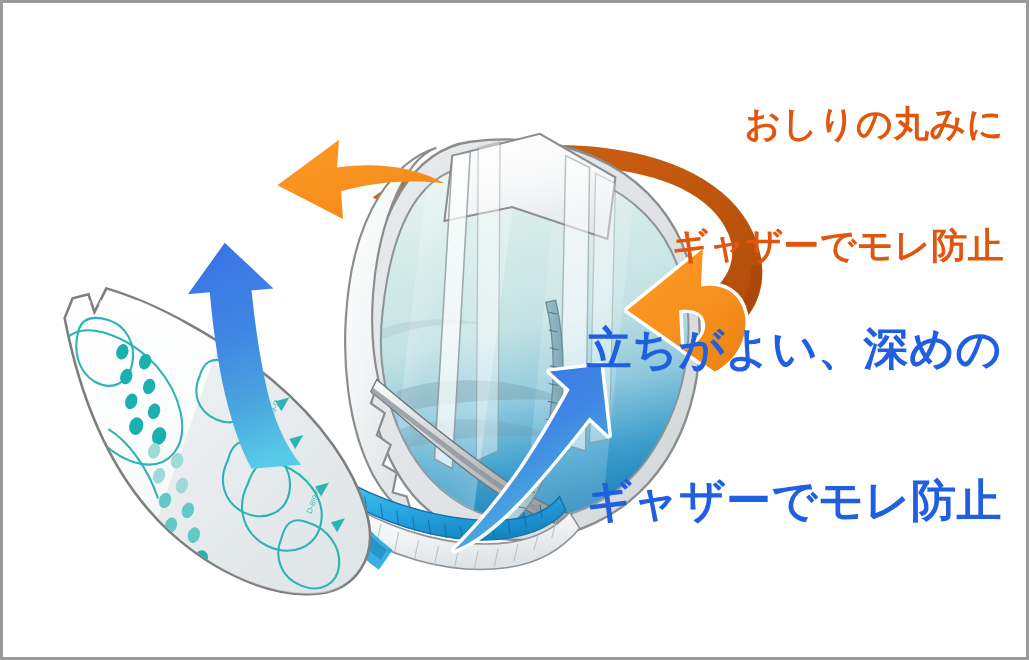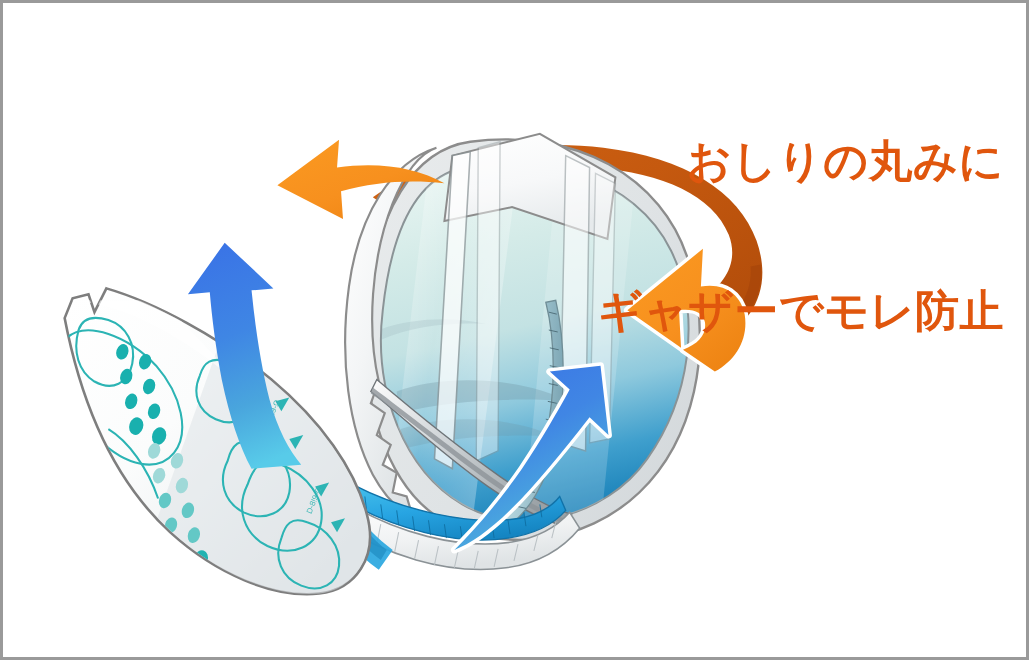--- a/index.html
+++ b/index.html
@@ -30,23 +30,23 @@
   .callout {
     position: absolute;
     font-weight: bold;
     letter-spacing: 0.01em;
     line-height: 1.13;
     white-space: pre;
     user-select: none;
   }
   #callout-top {
     right: 22px;
-    top: 34px;
+    top: 20px;
     text-align: right;
-    font-size: 44px;
+    font-size: 36px;
   }
   #callout-bottom {
     right: 24px;
     bottom: 28px;
     text-align: right;
     font-size: 45px;
   }
   .callout .line { display: block; }
 </style>
 </head>
@@ -421,14 +421,18 @@
                C704,312 694,308 680,310
                L682,348 Z" fill="url(#gOrangeHead)"></path>
     </g>
   </svg>
 
   <div class="callout" id="callout-top" style="color: rgb(224, 86, 13);">
     <span class="line">おしりの丸みに</span>
     <span class="line">ギャザーでモレ防止</span>
   </div>
 
+  <div class="callout" id="callout-bottom" style="color: rgb(31, 95, 224);">
+    <span class="line">立ちがよい、深めの</span>
+    <span class="line">ギャザーでモレ防止</span>
+  </div>
 
 </div>
 
 </body></html>

